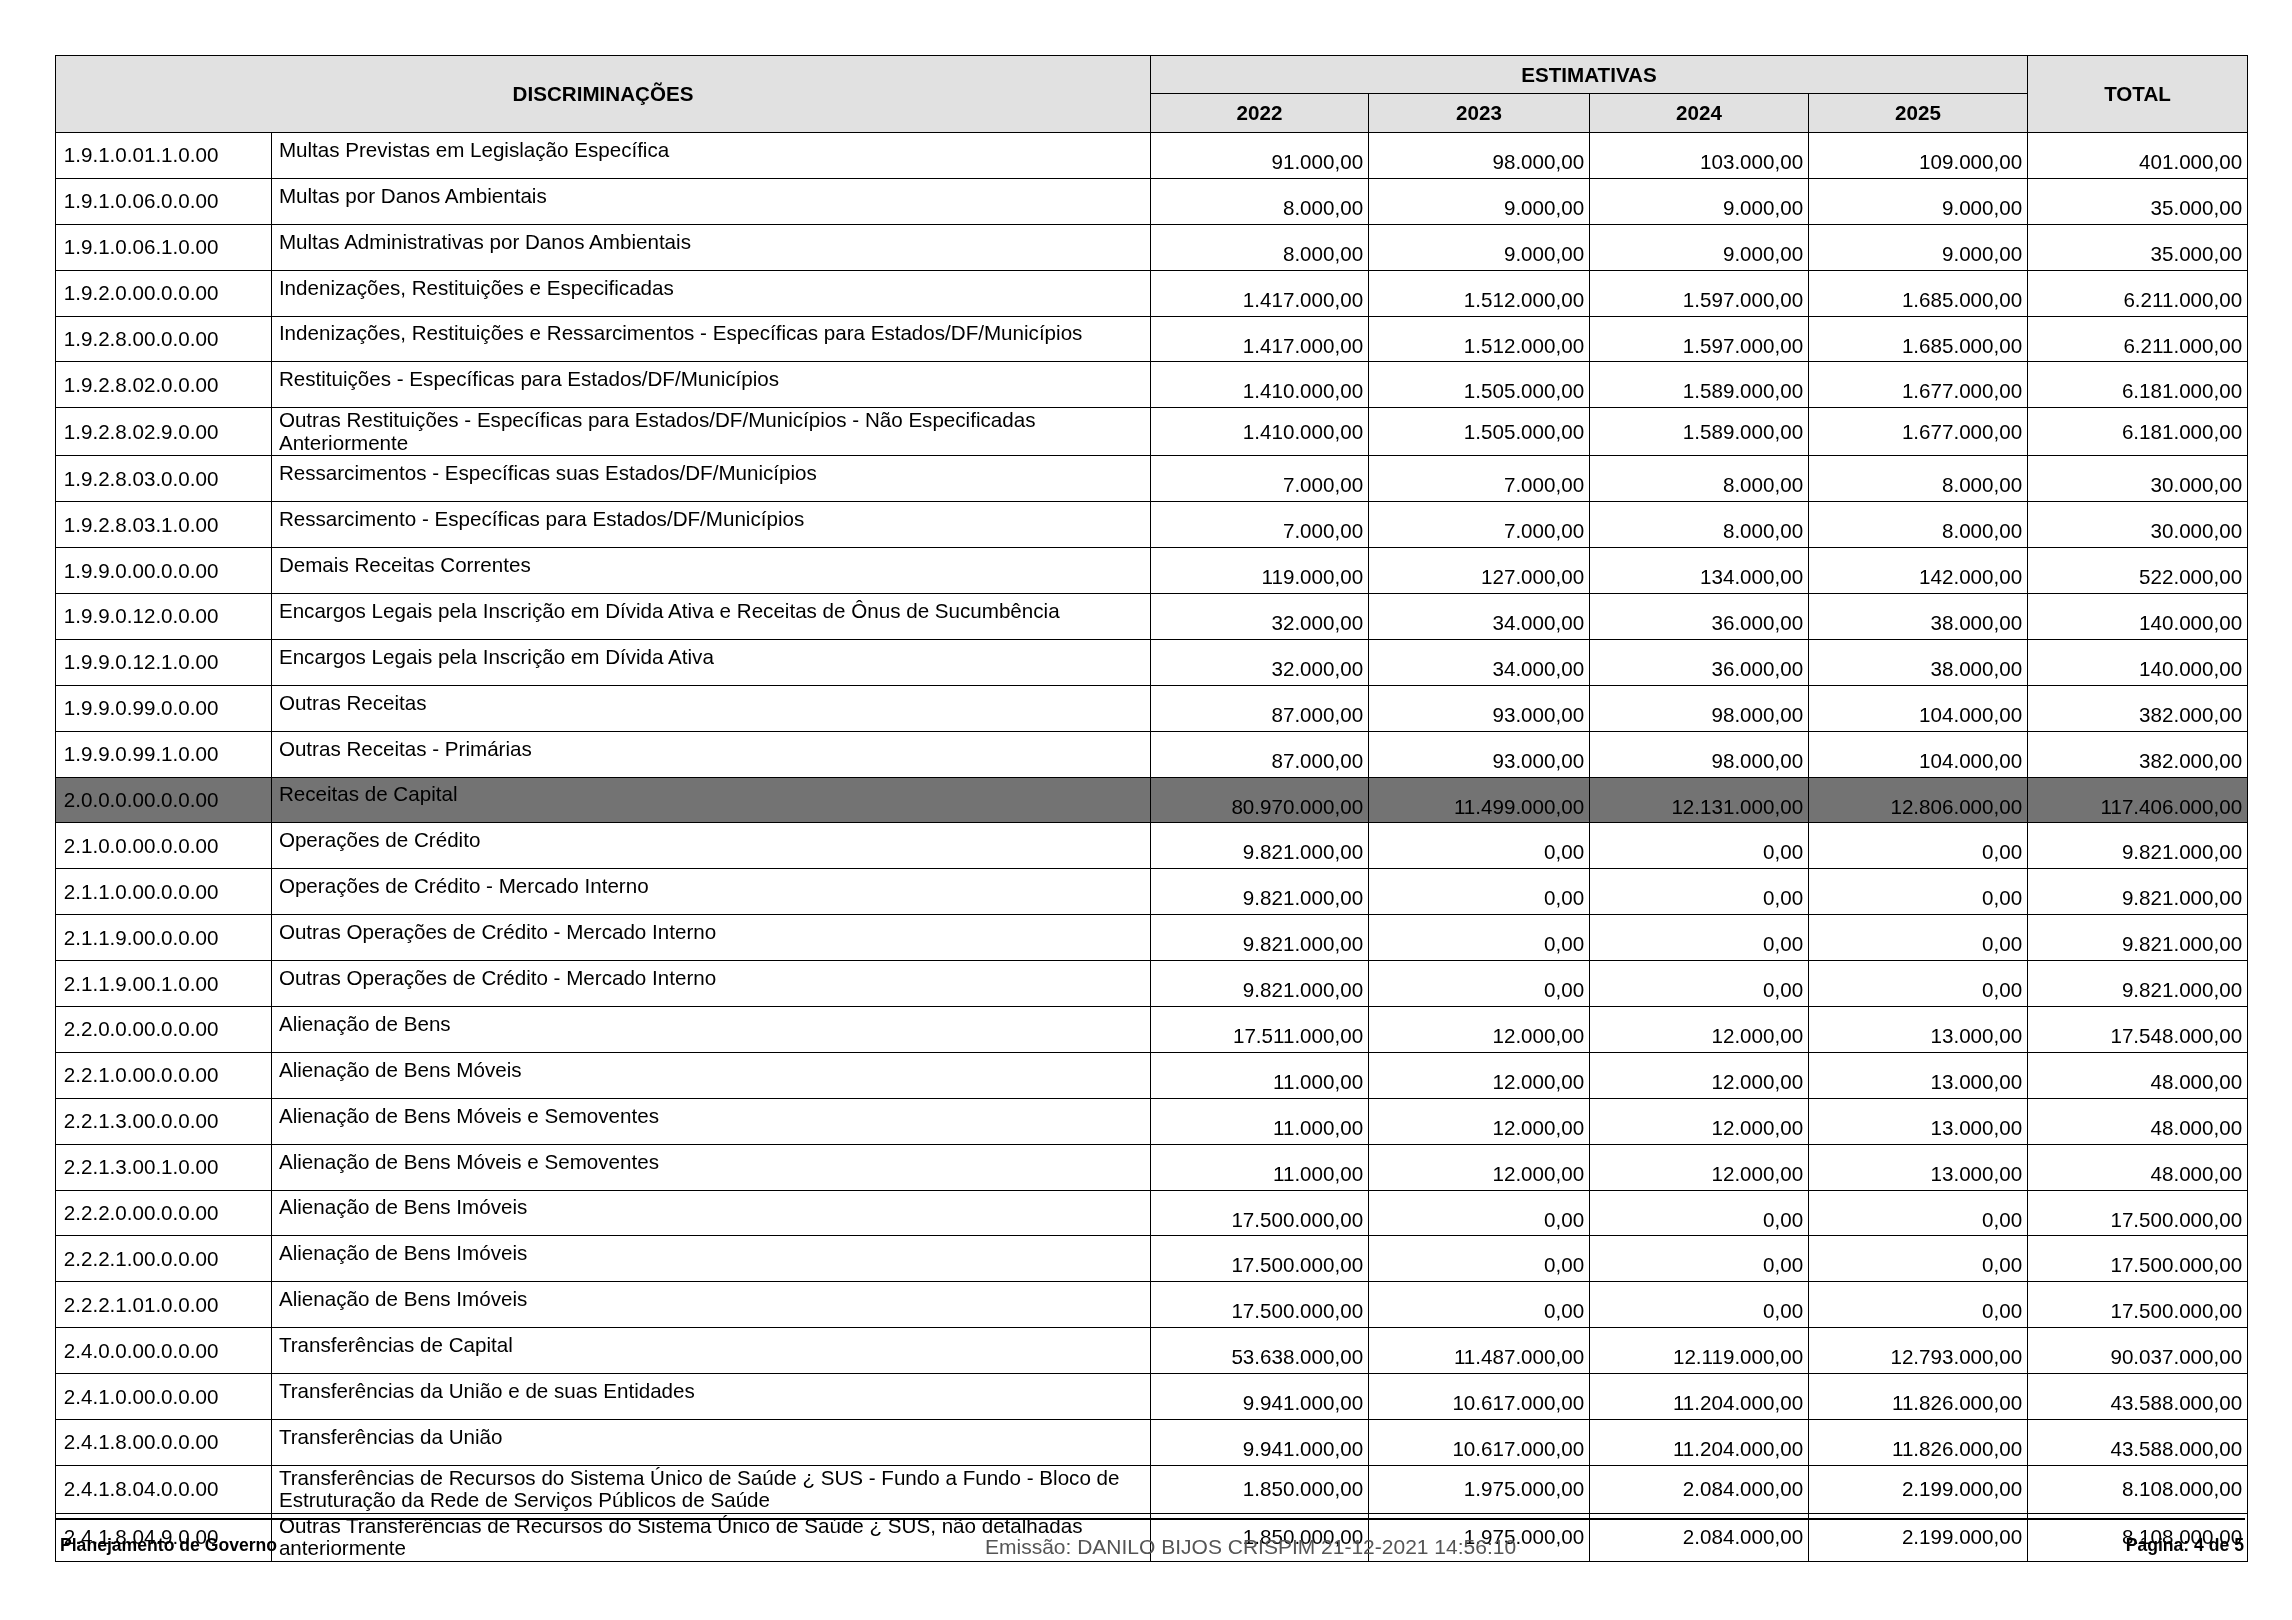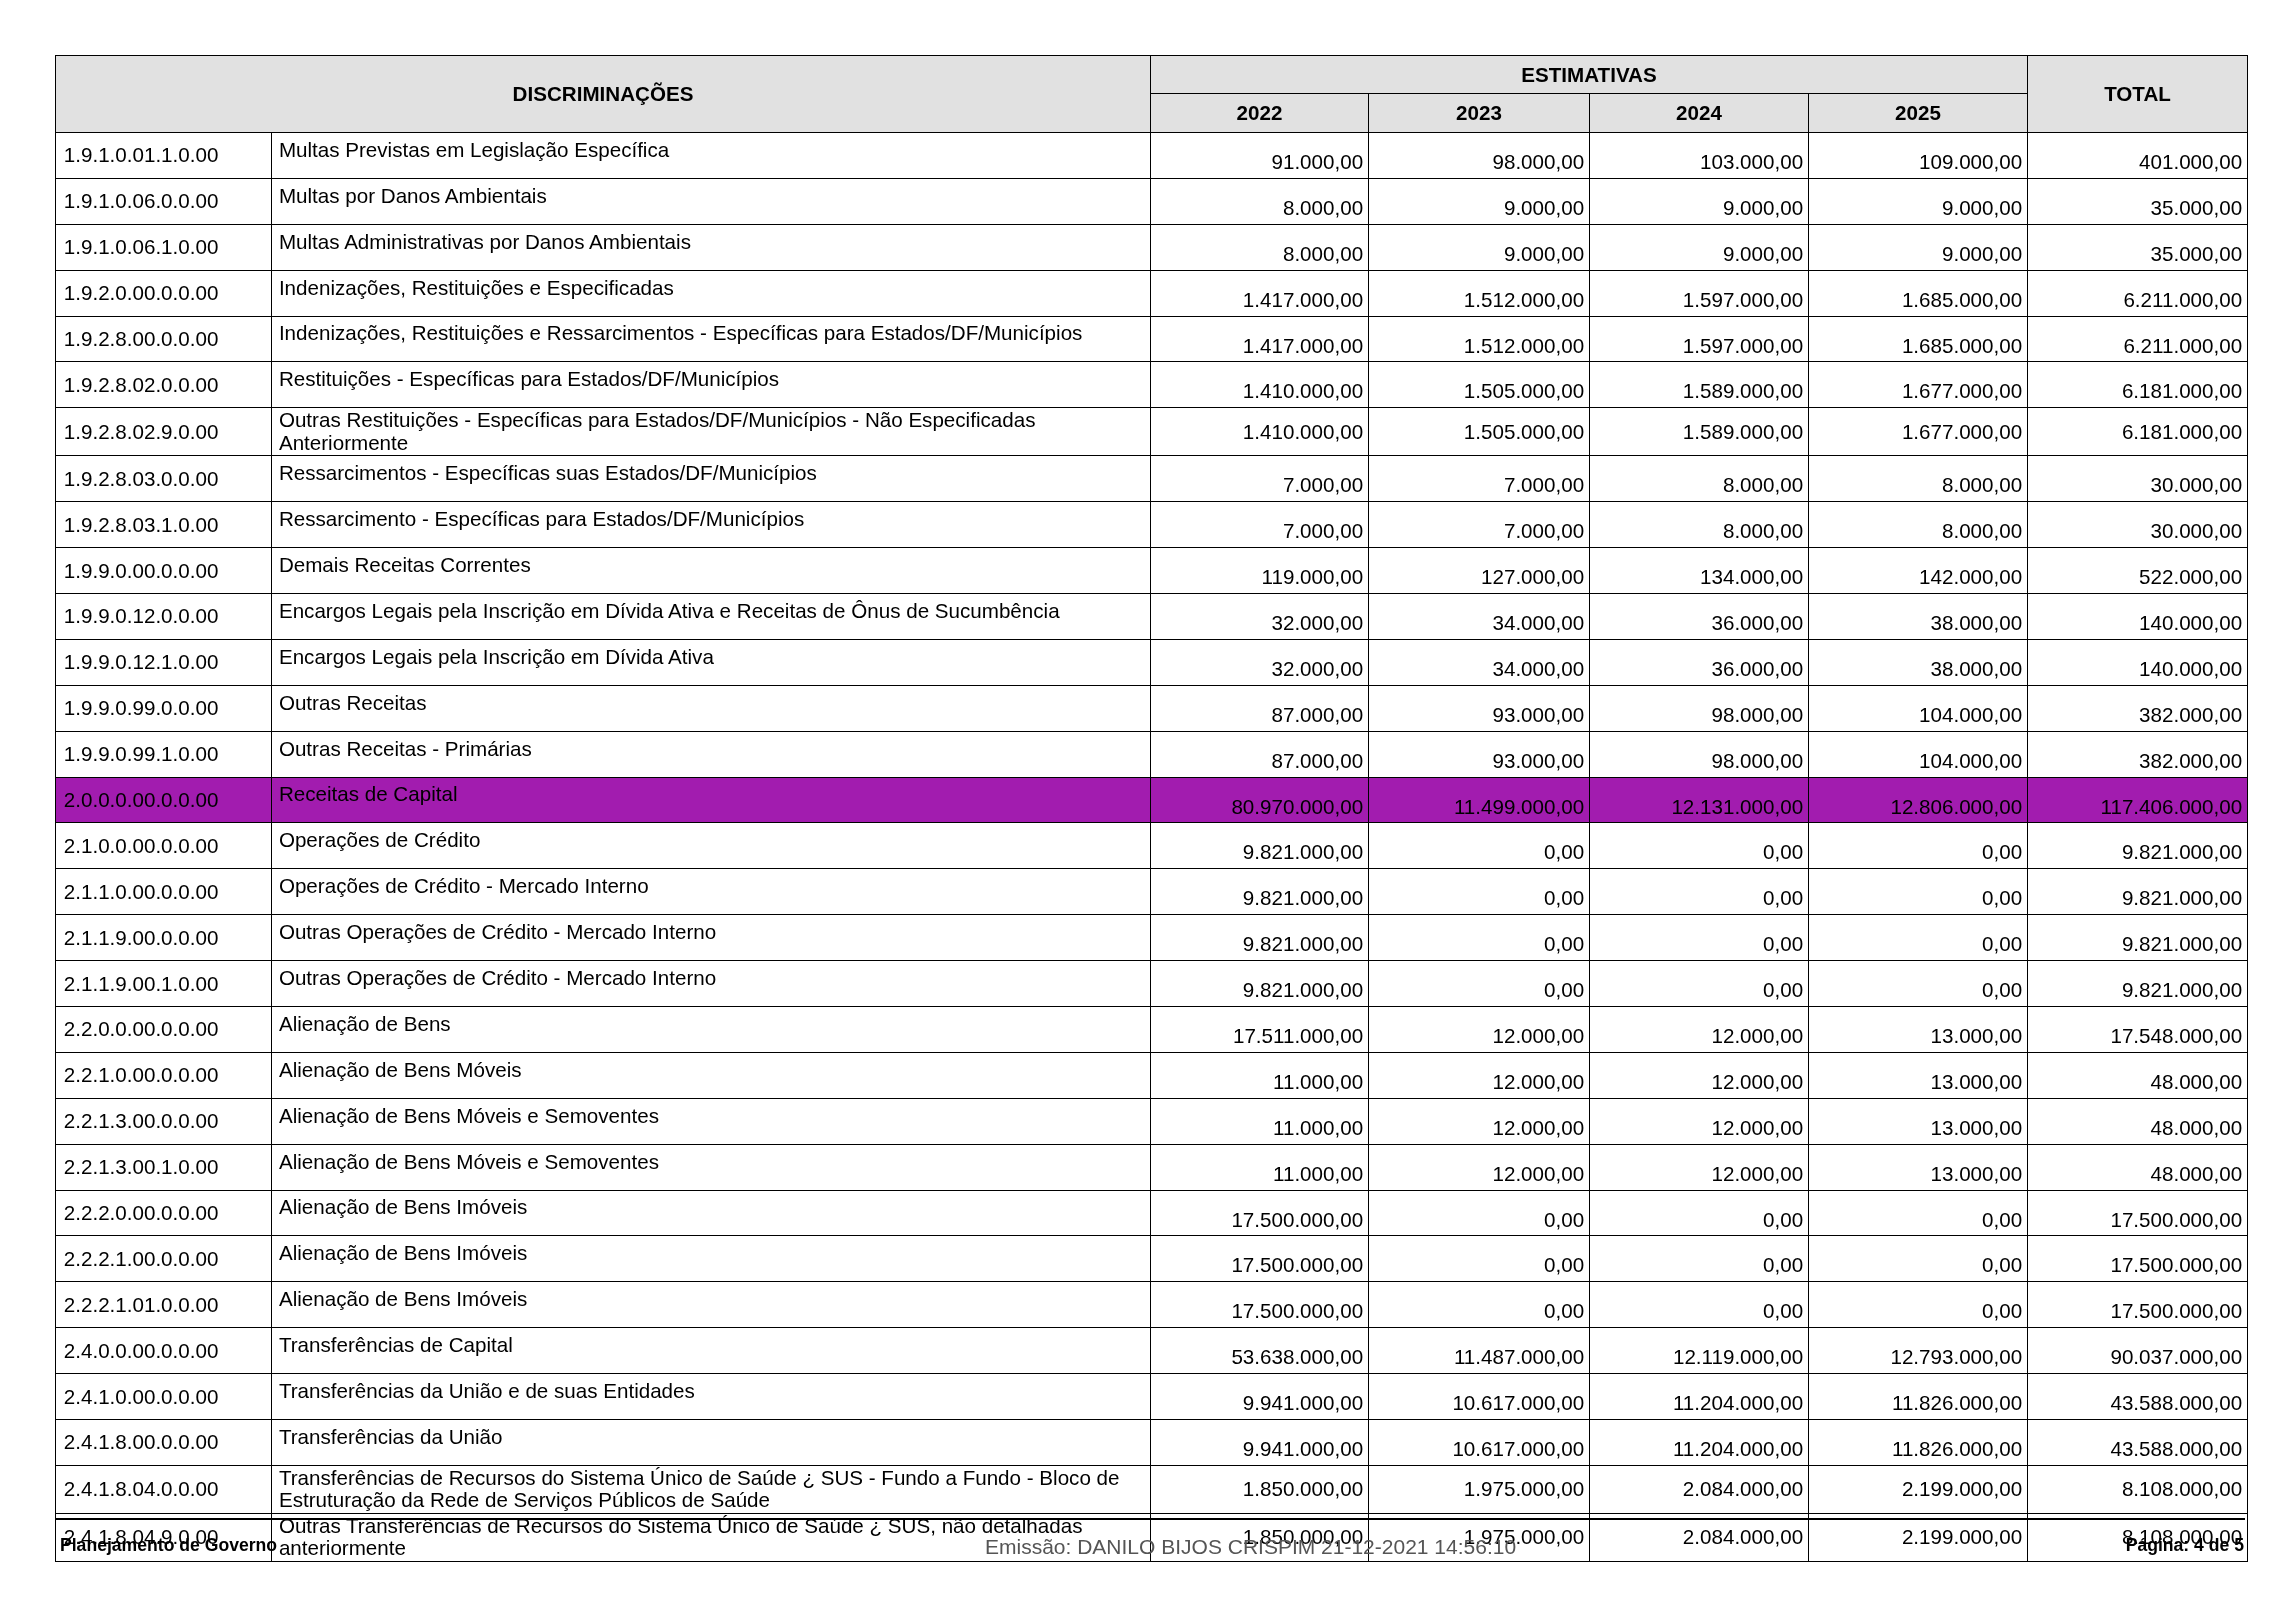--- a/index.html
+++ b/index.html
@@ -11,21 +11,21 @@
   .h-main { background:#e1e1e1; font-weight:bold !important; font-size:20.6px; text-align:center; vertical-align:middle; }
   .h-est  { height:38px; }
   .h-year { height:39px; }
   tr.r td { height:39px; font-size:20.6px; }
   tr.r.tall td { height:47px; }
   td.code { padding-left:7.8px !important; vertical-align:middle; }
   td.desc { padding-left:6.9px !important; vertical-align:top; line-height:21.6px; padding-top:5.9px !important; }
   tr.tall td.desc, tr.tall2 td.desc { padding-top:0 !important; line-height:22.5px; vertical-align:middle;margin-top:32px; }
   td.num { text-align:right; padding-right:4.9px !important; vertical-align:bottom; padding-bottom:3.9px !important; }
   tr.tall td.num, tr.tall2 td.num { vertical-align:middle; padding-bottom:0 !important; }
-  tr.shade td { background:#a21caf; }
+  tr.shade td { background:#737373; }
   .footer-line { position:absolute; left:55px; top:1518px; width:2190px; height:0; border-top:2px solid #000; }
   .footer-left { position:absolute; left:60px; top:1535px; font-size:17.6px; font-weight:bold; }
   .footer-mid { position:absolute; left:941px; top:1535px; font-size:21px; color:#555;margin-left:44px; }
   .footer-right { position:absolute; right:49px; top:1535px; font-size:17.6px; font-weight:bold;text-align:right; }
 </style>
 </head>
 <body>
 
 <table class="grid">
   <colgroup>

